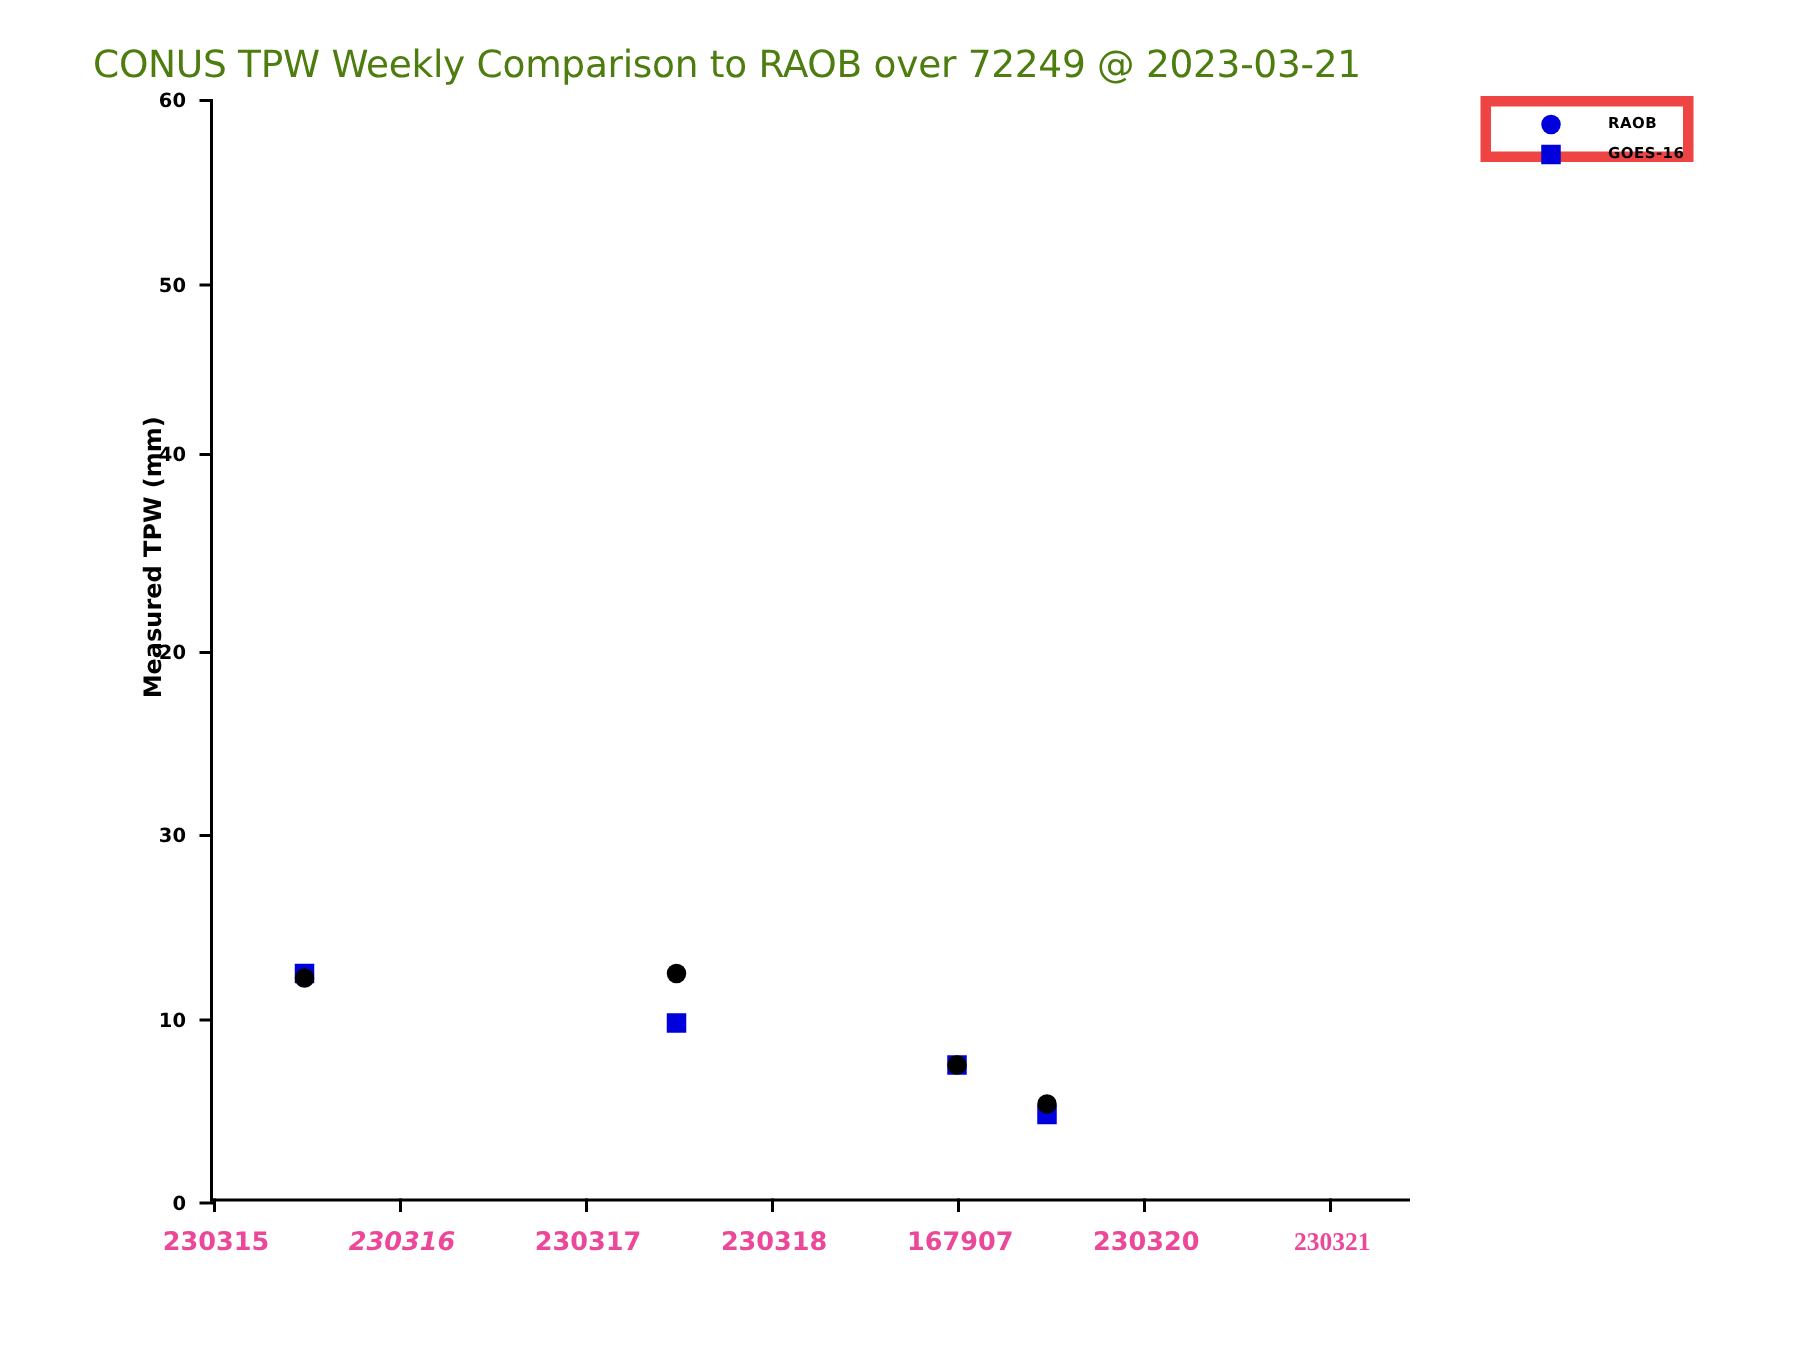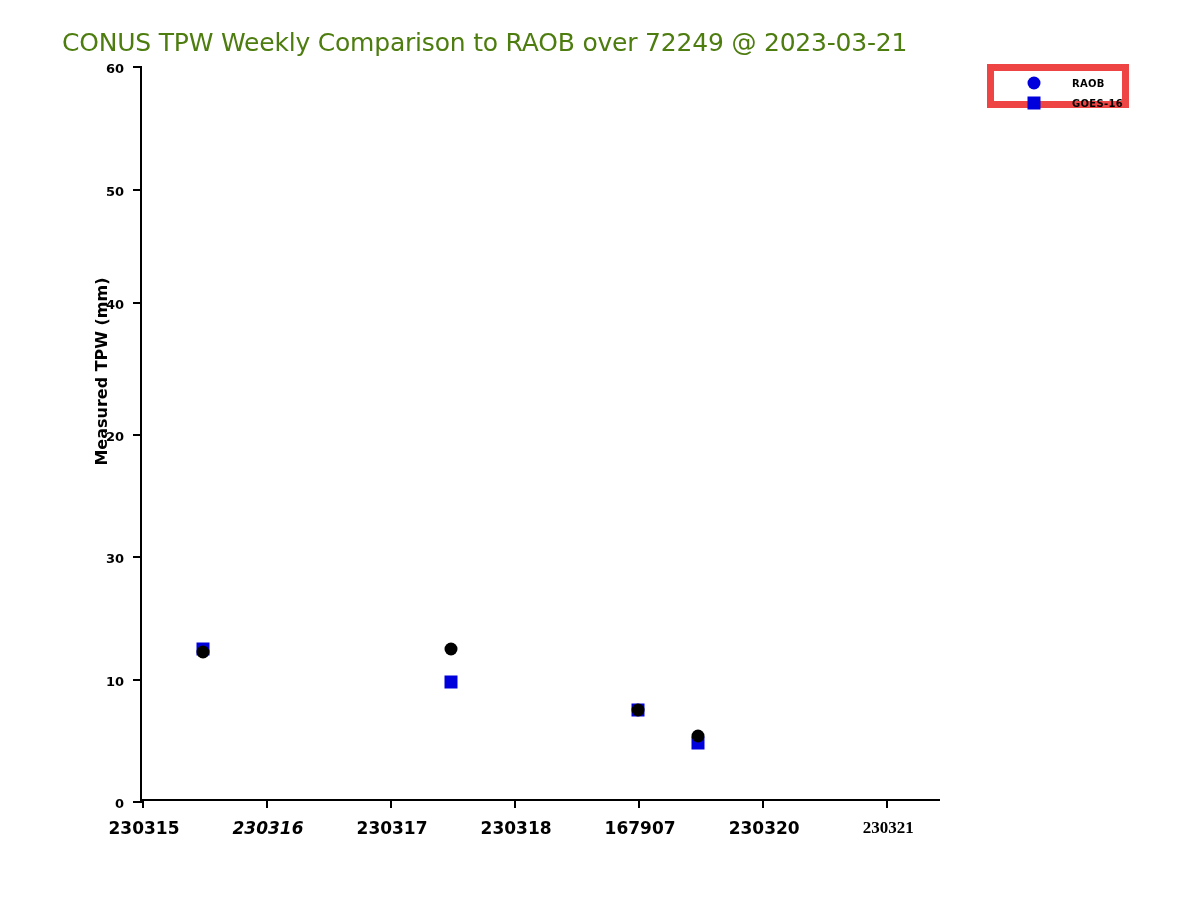--- a/index.html
+++ b/index.html
@@ -73,21 +73,21 @@
     border-left: 2px solid #000000;
   }
   .xtick-label {
     position: absolute;
     top: 100%;
     left: 50%;
     transform: translateX(-50%);
     margin-top: 10px;
     font-size: 17px;
     font-weight: bold;
-    color: #000000;
+    color: #ec4899;
     white-space: nowrap;
   }
 
   
   #xlabel {
     position: absolute;
     left: 140px;
     top: 830px;
     width: 800px;
     text-align: center;

